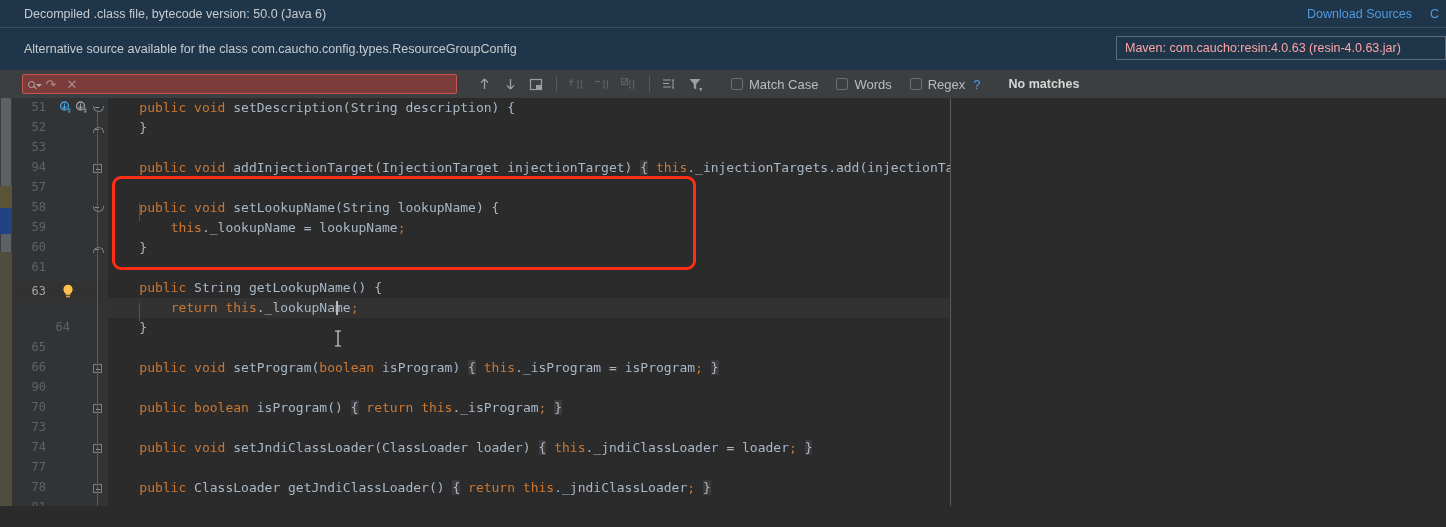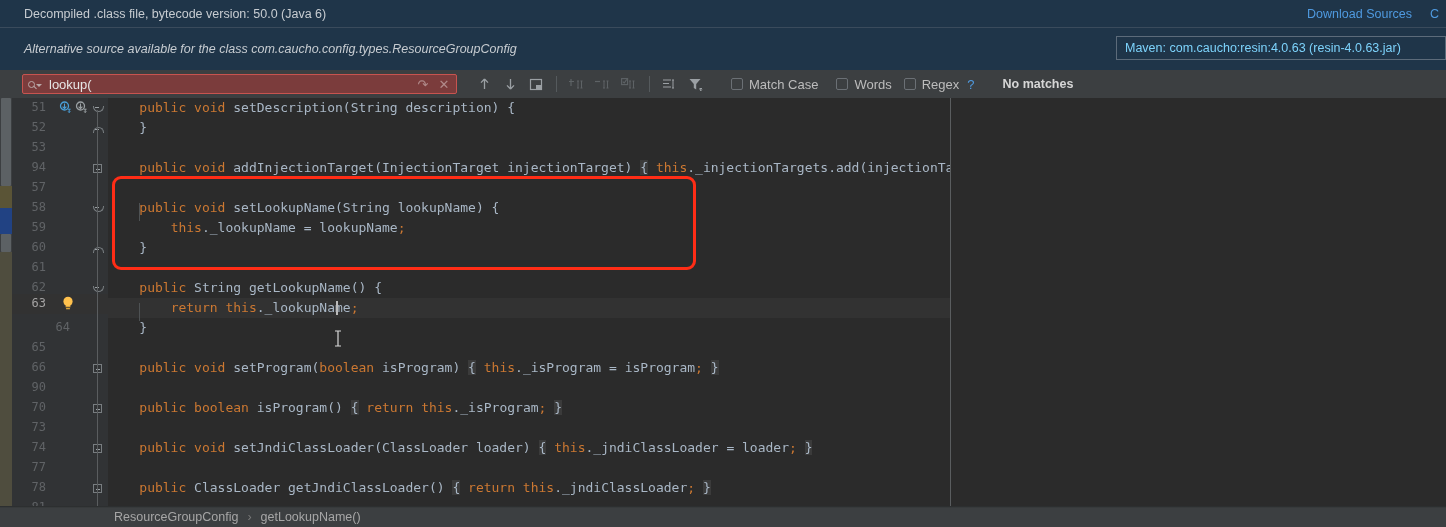--- a/index.html
+++ b/index.html
@@ -19,38 +19,38 @@
 
   
   .banner {
     position: absolute; left: 0; width: 1446px;
     background: #1f3549;
     color: #c7ccd1;
     font-size: 12.5px;
     display: flex; align-items: center;
   }
   #banner-decompiled { top: 0; height: 28px; border-bottom: 1px solid #3a4b5c; }
-  #banner-altsource  { top: 28px; height: 42px; font-style: italic; }
+  #banner-altsource  { top: 28px; height: 42px; }
   .banner-text { margin-left: 24px; white-space: nowrap; }
 
   .banner-links {
     position: absolute; right: 0; top: 0; height: 28px;
     display: flex; align-items: center; gap: 18px; padding-right: 6px;
   }
   .banner-link { color: #4f9ae0; font-size: 12.5px; white-space: nowrap; cursor: pointer; }
   .banner-link.clipped { width: 10px; overflow: hidden; display: inline-block; }
 
   .maven-box {
     position: absolute; right: 0; top: 36px;
     height: 24px; min-width: 330px;
     border: 1px solid #5c6b7a;
     background: #1f3549;
     display: flex; align-items: center;
     padding: 0 8px;
-    color: #7dd3fc; font-size: 12.5px;
+    color: #fca5a5; font-size: 12.5px;
     white-space: nowrap;
   }
 
   
   #find-toolbar {
     position: absolute; left: 0; top: 70px; width: 1446px; height: 28px;
     background: #3c3f41;
     display: flex; align-items: center;
   }
   .find-field {
@@ -286,21 +286,20 @@
     <span>Maven: com.caucho:resin:4.0.63 (resin-4.0.63.jar)</span>
   </div>
 
   <div id="find-toolbar">
 
     <div class="find-field">
       <span class="find-magnifier">
         <span class="mag-circle"></span>
           <span class="mag-caret"></span>
       </span>
-      <input class="find-input" type="text" value="lookup(" style="">
       <span class="find-btn-multiline">↷</span>
       <span class="find-btn-clear">✕</span>
     </div>
 
     <div style="width:14px"></div>
     <span class="tb-icon">
       <svg width="13" height="14" viewBox="0 0 13 14">
           <path d="M6.5 2 L6.5 12 M6.5 2 L3 5.6 M6.5 2 L10 5.6" stroke="#9ba0a4" stroke-width="1.3" fill="none"></path>
         </svg>
     </span>
@@ -354,21 +353,21 @@
     </span>
 
     <div class="cbox-group" style="margin-left:22px">
       <span class="cbox"></span>
       <span class="cbox-label">Match Case</span>
     </div>
     <div class="cbox-group" style="margin-left:18px">
       <span class="cbox"></span>
       <span class="cbox-label">Words</span>
     </div>
-    <div class="cbox-group" style="margin-left:12px">
+    <div class="cbox-group" style="margin-left:18px">
       <span class="cbox"></span>
       <span class="cbox-label">Regex</span>
     </div>
     <span class="help-q">?</span>
     <span class="no-matches">No matches</span>
   </div>
 
   <div id="editor">
 
     <div class="marker-strip">
@@ -431,21 +430,21 @@
         </div>
         <div class="gutter-line" style="top: 160px;">
           <span class="num">61</span>
         </div>
         <div class="gutter-line" style="top: 180px;">
           <span class="num">62</span>
           <span class="fold">
             <span class="fold-arrow-top"></span>
           </span>
         </div>
-        <div class="gutter-line current" style="top: 196px; text-decoration: underline;">
+        <div class="gutter-line current" style="top: 184px; text-decoration: underline;">
           <span class="num">63</span>
           <span class="bulb"><svg width="14" height="15" viewBox="0 0 14 15">
               <ellipse cx="7" cy="5.5" rx="4.6" ry="4.8" fill="#ffc14d"></ellipse>
               <rect x="4.6" y="10" width="4.8" height="1.3" fill="#d9a33a"></rect>
               <rect x="5.1" y="12" width="3.8" height="1.3" fill="#d9a33a"></rect>
             </svg></span>
         </div>
         <div class="gutter-line" style="top: 220px; margin-left: 24px;">
           <span class="num">64</span>
           <span class="fold">
@@ -525,20 +524,14 @@
     <div class="split-divider"></div>
     <div class="right-pane"></div>
 
     <div class="annot-rect" style="left:112px; top:78px; width:584px; height:94px;"></div>
 
     <svg class="mouse-ibeam" style="left:334px; top:232px;" viewBox="0 0 9 17">
       <path d="M1 1 L7 1 M4 1 L4 16 M1 16 L7 16" stroke="#d8d8d8" stroke-width="1.2" fill="none"></path>
     </svg>
   </div>
 
-  <div id="breadcrumb-bar">
-    <div class="bc-shadow"></div>
-    <span class="bc-item bc-first">ResourceGroupConfig</span>
-    <span class="bc-sep">›</span>
-    <span class="bc-item">getLookupName()</span>
-  </div>
 
 </div>
 
 </body></html>

